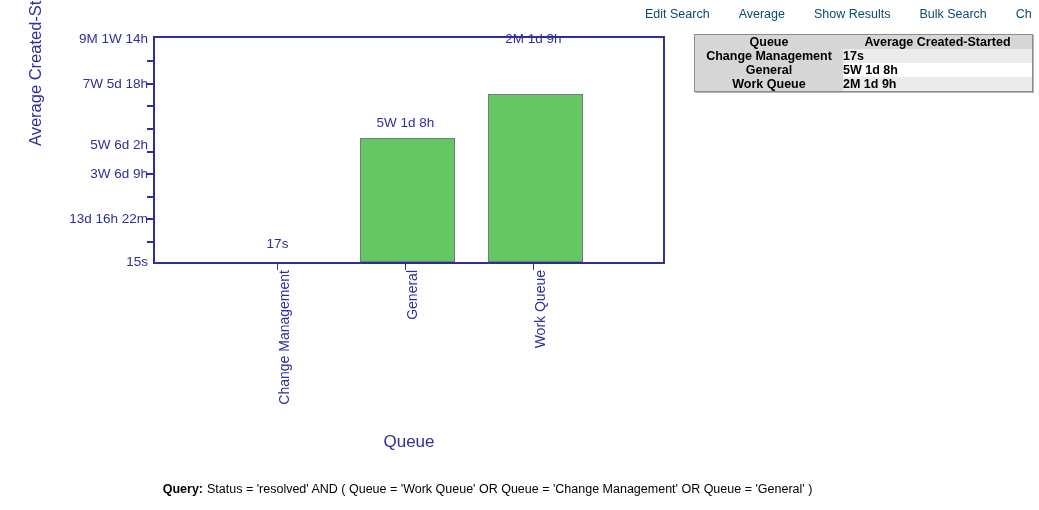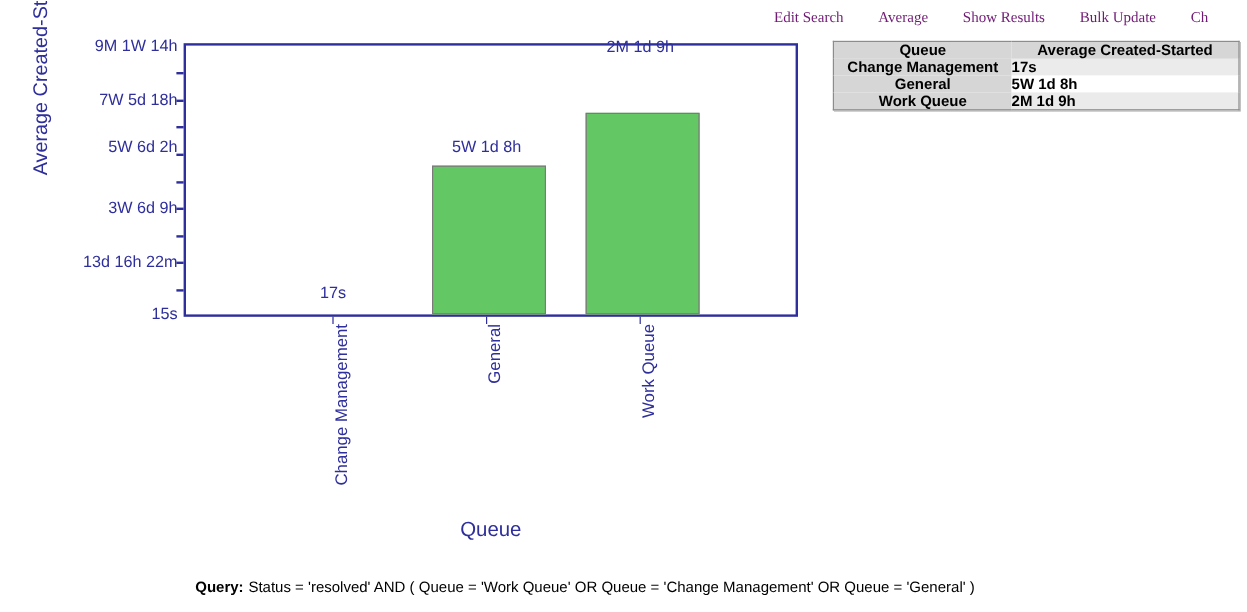--- a/index.html
+++ b/index.html
@@ -22,23 +22,23 @@
     left: 645px;
     width: 394px;
     height: 18px;
     display: flex;
     align-items: center;
     gap: 29px;
     white-space: nowrap;
     overflow: hidden;
   }
   .nav-link {
-    font-family: Liberation Serif, serif;
-    font-size: 12.5px;
-    color: #701a75;
+    font-family: Liberation Sans, sans-serif;
+    font-size: 12.5px;
+    color: #0c4a6e;
     line-height: 18px;
     cursor: pointer;
     user-select: none;
   }
 
   
   #chart-region {
     position: absolute;
     left: 0;
     top: 0;
@@ -215,32 +215,32 @@
     font-weight: bold;
   }
 </style>
 </head>
 <body>
 
 <div id="top-nav">
   <span class="nav-link">Edit Search</span>
   <span class="nav-link">Average</span>
   <span class="nav-link">Show Results</span>
-  <span class="nav-link">Bulk Update</span>
+  <span class="nav-link">Bulk Search</span>
   <span class="nav-link">Ch</span>
 </div>
 
 <div id="chart-region">
 
   <div id="y-axis-title">Average Created-Started</div>
 
   <div id="y-axis-labels">
     <div class="y-tick-label" style="top:38px;">9M 1W 14h</div>
     <div class="y-tick-label" style="top:83px;text-align:center;">7W 5d 18h</div>
-    <div class="y-tick-label" style="top:122px;margin-left:12px;">5W 6d 2h</div>
+    <div class="y-tick-label" style="top:144px;margin-left:12px;">5W 6d 2h</div>
     <div class="y-tick-label" style="top:173px;">3W 6d 9h</div>
     <div class="y-tick-label" style="top:218px;">13d 16h 22m</div>
     <div class="y-tick-label" style="top:261px;">15s</div>
   </div>
 
   <div class="y-tick-mark" style="top:60px;"></div>
   <div class="y-tick-mark" style="top:83px;"></div>
   <div class="y-tick-mark" style="top:105px;"></div>
   <div class="y-tick-mark" style="top:128px;"></div>
   <div class="y-tick-mark" style="top:151px;"></div>

